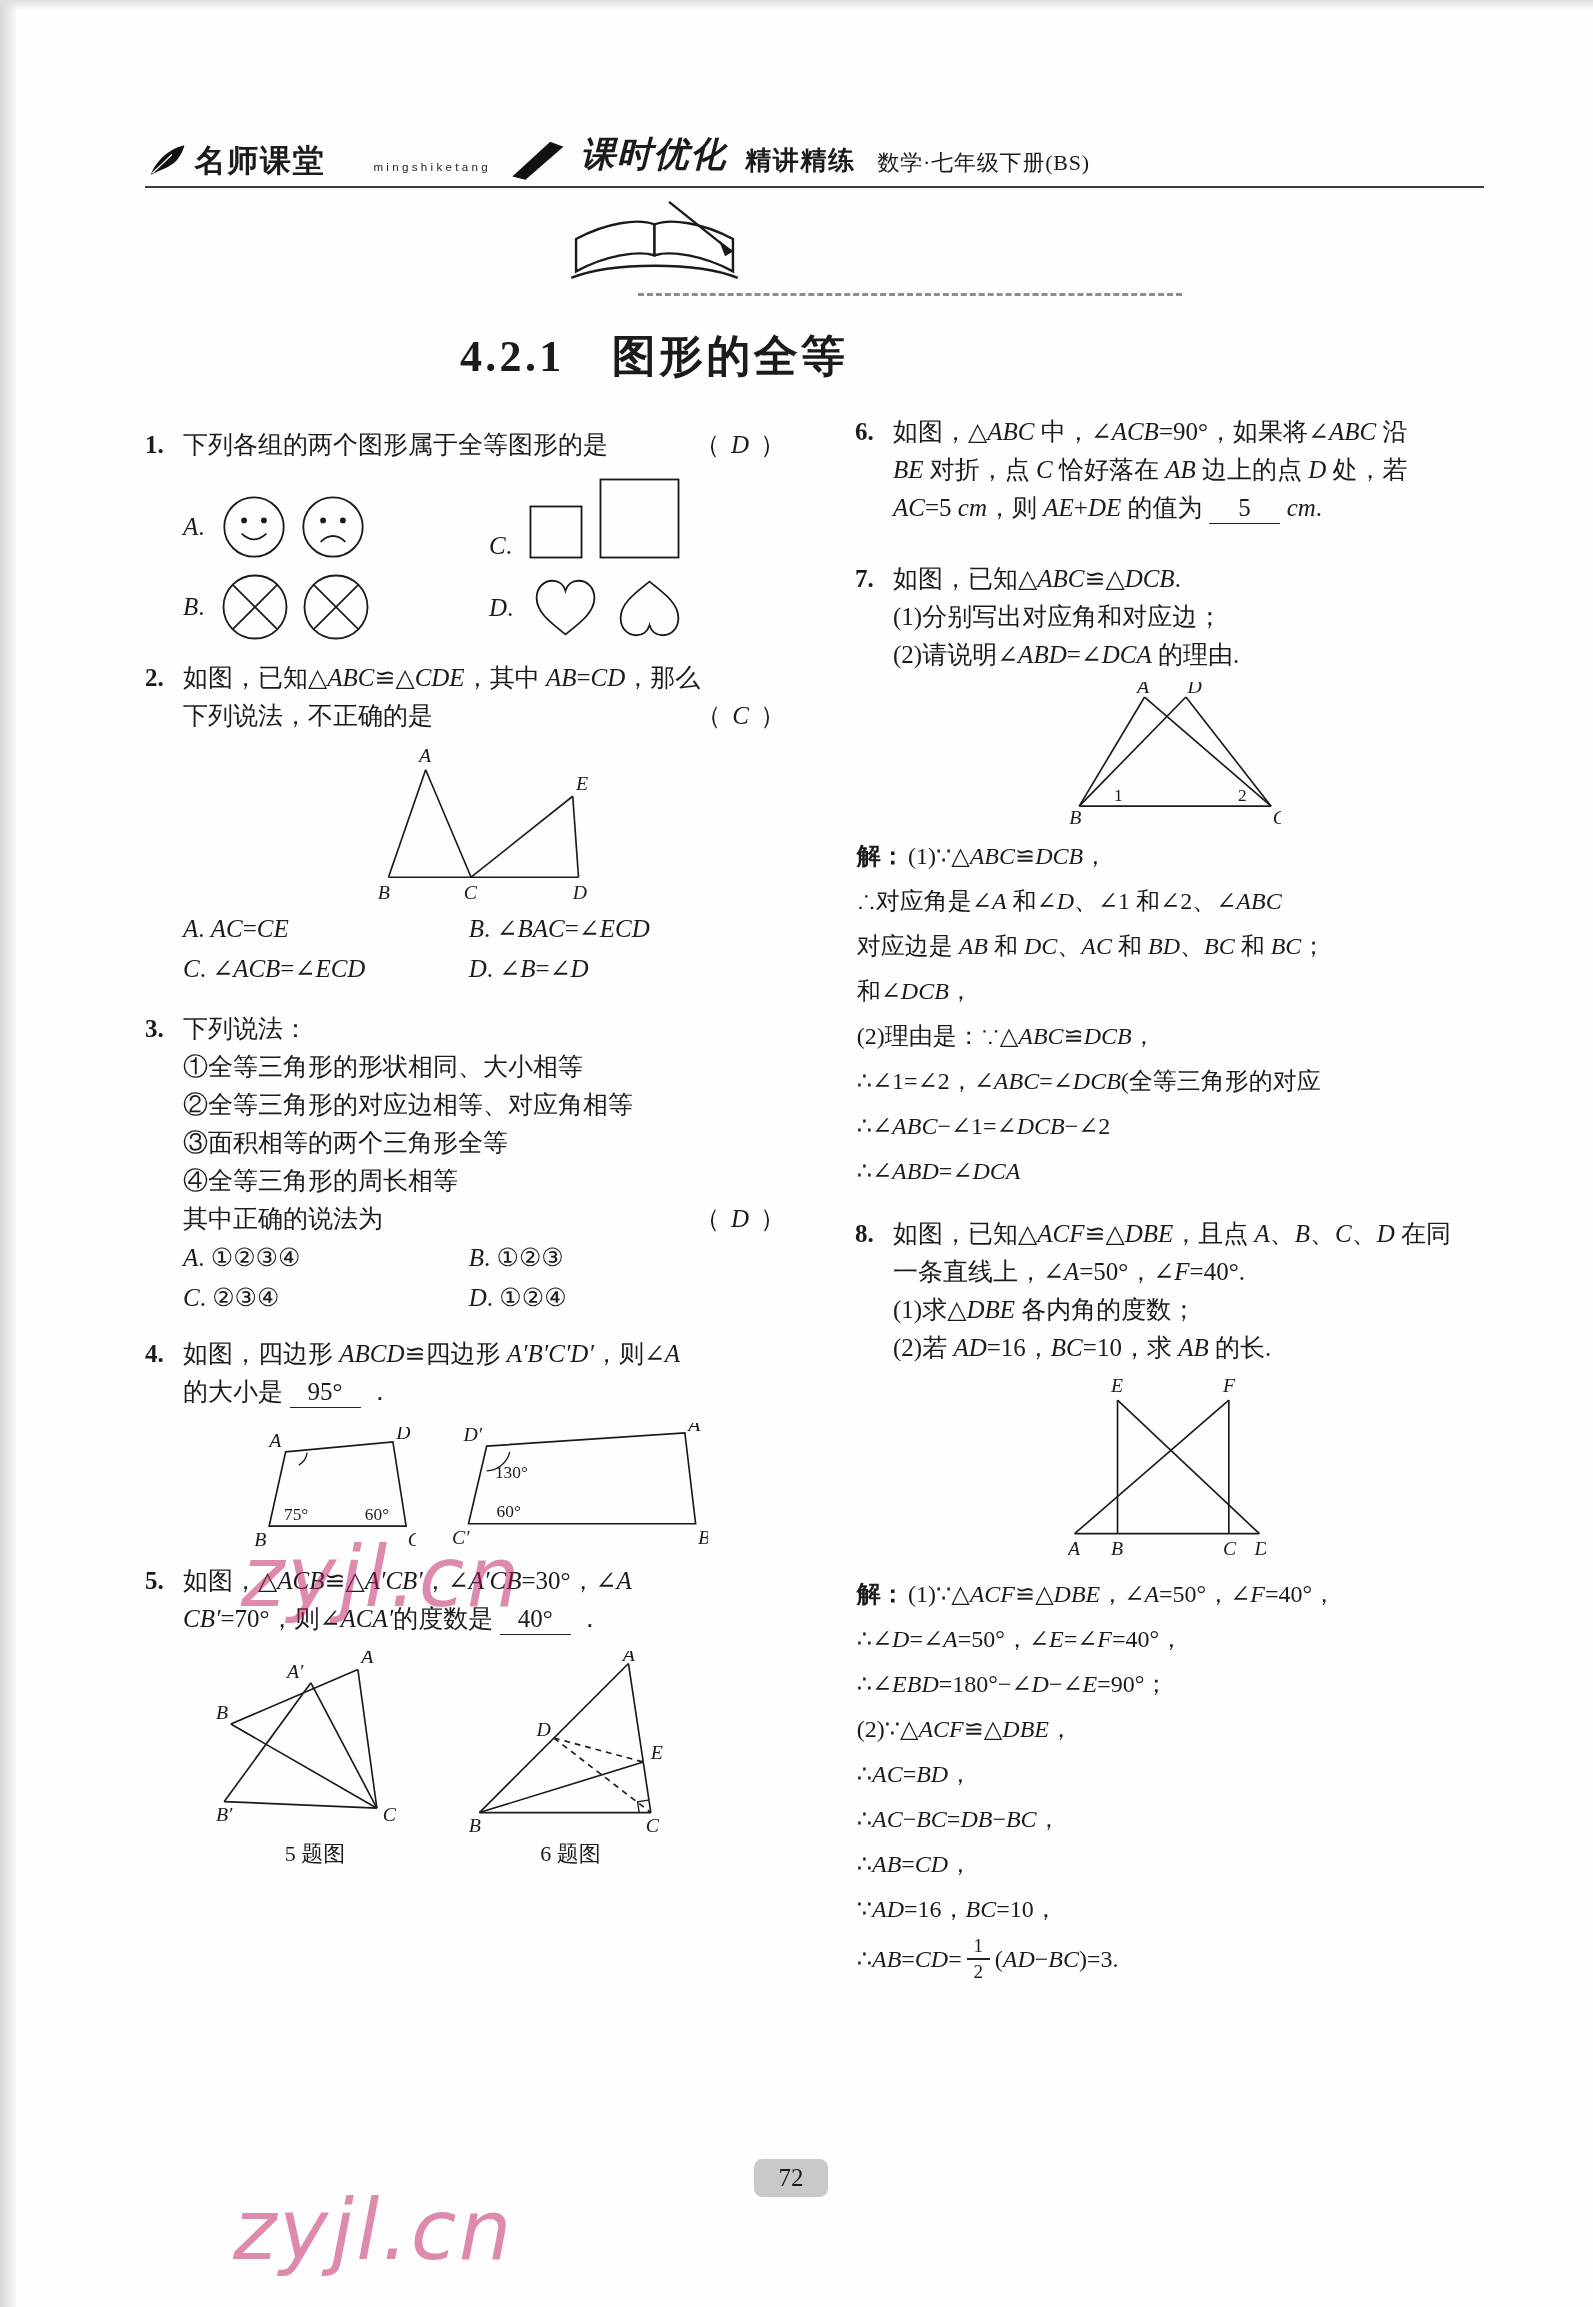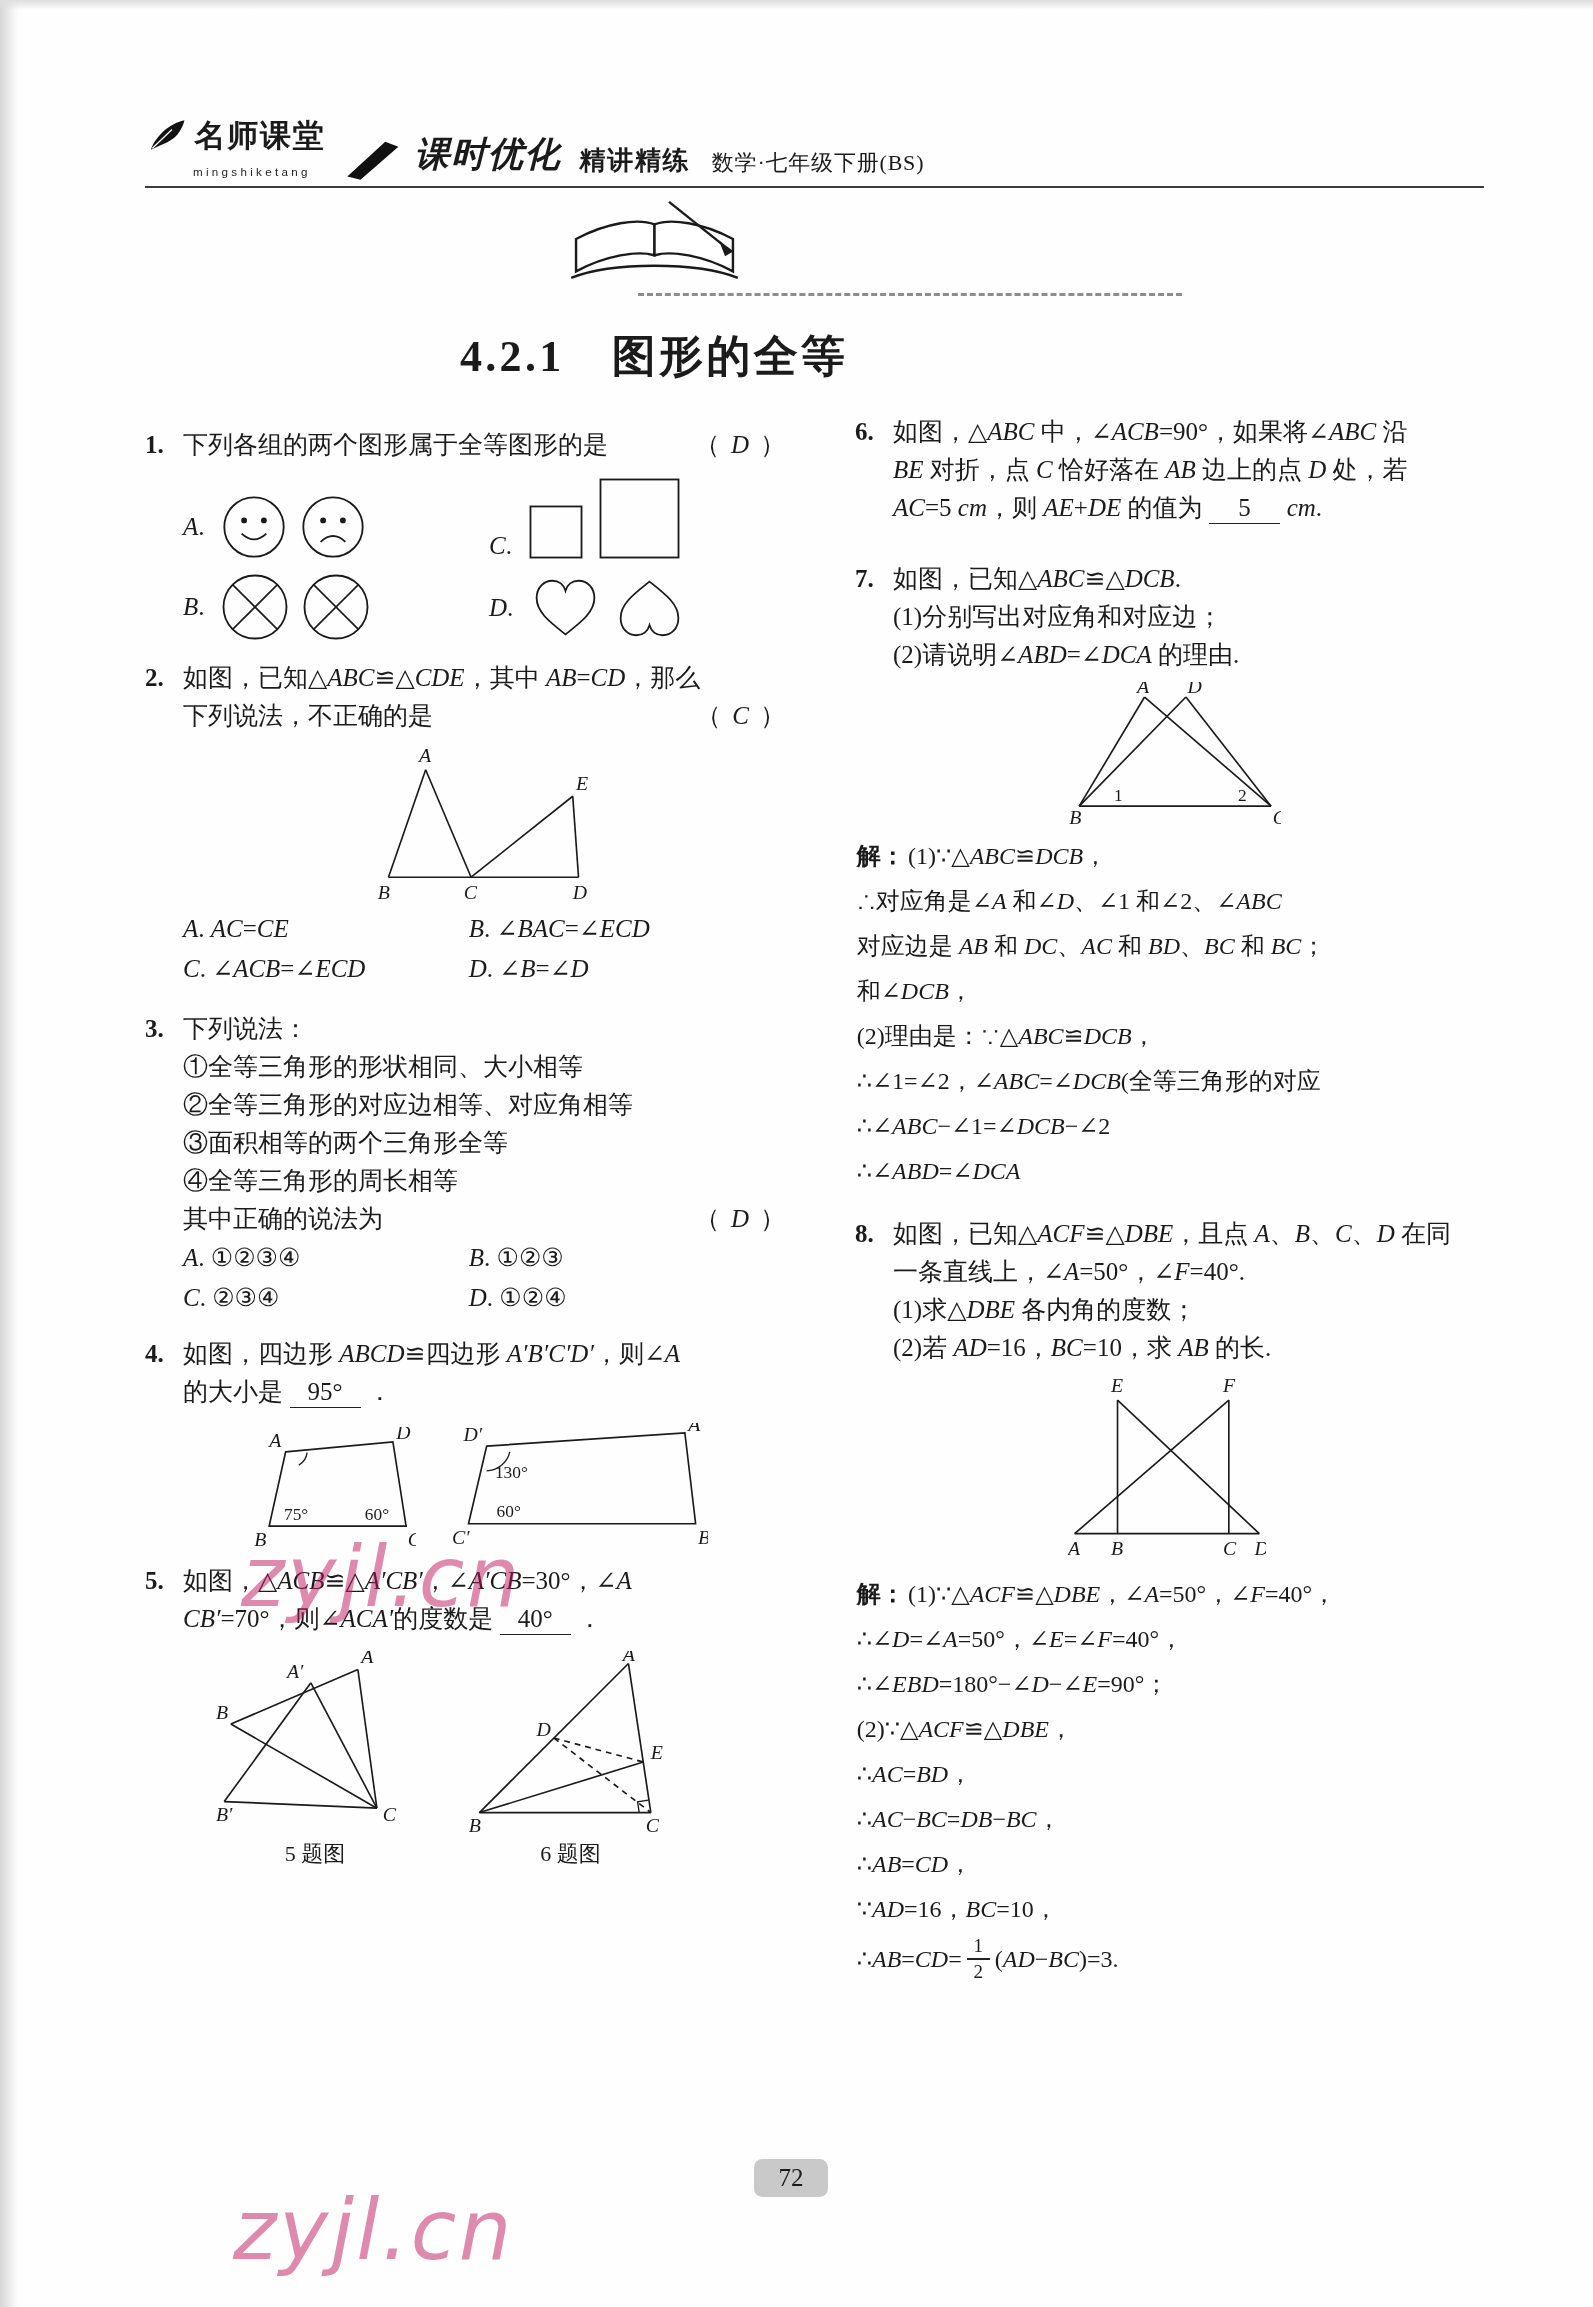--- a/index.html
+++ b/index.html
@@ -6,24 +6,24 @@
   .page{position:relative;width:1594px;height:2307px;background:#fefefe;overflow:hidden;
         font-family:"Liberation Serif","DejaVu Serif",serif;color:#1b1b1b;}
   .edge-left{position:absolute;left:0;top:0;bottom:0;width:18px;
         background:linear-gradient(90deg,#d6d6d6,rgba(255,255,255,0));}
   .edge-top{position:absolute;left:0;top:0;right:0;height:10px;
         background:linear-gradient(180deg,#dedede,rgba(255,255,255,0));}
 
   
   .header{position:absolute;left:145px;top:109px;width:1339px;height:69px;
           border-bottom:2.5px solid #3c3c3c;display:flex;align-items:flex-end;gap:13.2px;padding-bottom:8.3px;}
-  .logo{display:flex;flex-direction:column;line-height:1;}
+  .logo{display:flex;flex-direction:row;line-height:1;}
   .logo-top{display:flex;align-items:center;gap:6.6px;}
   .logo-cn{font-size:31px;font-weight:bold;letter-spacing:1.7px;}
-  .logo-sub{font-size:11.6px;letter-spacing:3.3px;font-family:"Liberation Sans",sans-serif;color:#222;margin-top:13px;padding-left:48px;}
+  .logo-sub{font-size:11.6px;letter-spacing:3.3px;font-family:"Liberation Sans",sans-serif;color:#222;margin-top:19px;padding-left:48px;}
   .series{font-size:35px;font-weight:bold;font-style:italic;letter-spacing:1.7px;}
   .series2{font-size:26px;font-weight:bold;letter-spacing:1.7px;margin-left:5px;}
   .subject{font-size:22px;margin-left:8.3px;letter-spacing:0.8px;}
   .swoosh{margin:0 -3.3px -1.7px 5px;}
 
   
   .titlebar{position:absolute;left:460px;top:197px;display:flex;align-items:center;gap:37px;flex-direction:column;}
   .course-title{font-size:44px;font-weight:bold;letter-spacing:3.3px;}
   .title-dash{position:absolute;left:638px;top:293px;width:544px;border-top:3.3px dashed #8d8d8d;}
 

